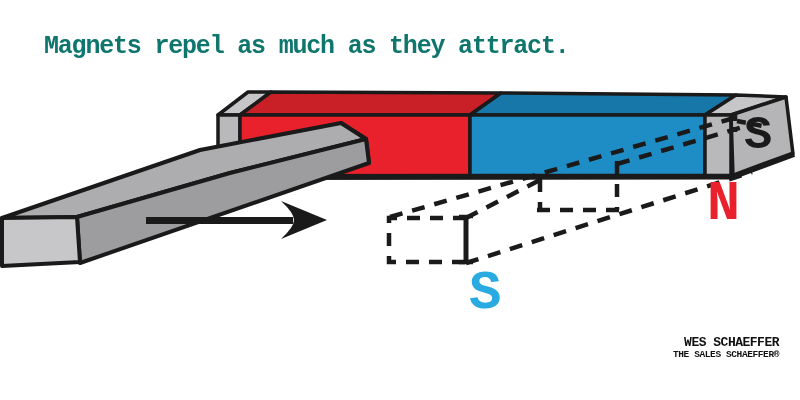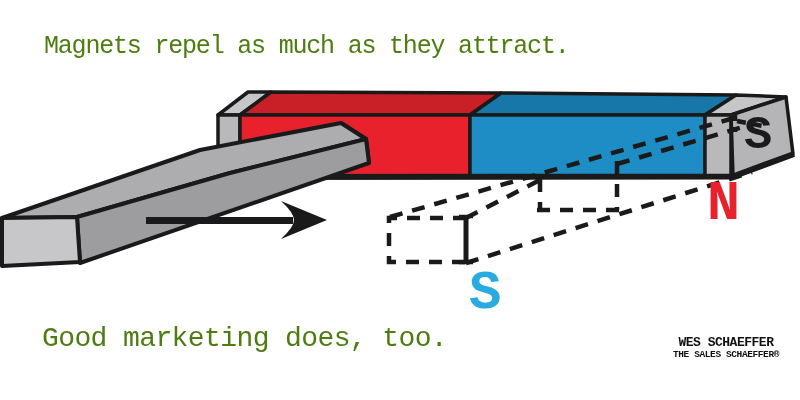--- a/index.html
+++ b/index.html
@@ -2,33 +2,33 @@
 <html><head>
 <meta charset="utf-8">
 <style>
   html,body{margin:0;padding:0;background:#ffffff;}
   .stage{
     position:relative;width:800px;height:400px;background:#ffffff;overflow:hidden;
     font-family:"Liberation Mono","DejaVu Sans Mono",monospace;color:#1a1a1a;
   }
   .stage svg{position:absolute;left:0;top:0;}
   .caption-text{
-    position:absolute;white-space:pre;font-weight:400;color:#4d7c0f;line-height:1.1;
+    position:absolute;white-space:pre;font-weight:700;color:#0f766e;line-height:1.1;
   }
   #title{left:44px;top:33px;font-size:25px;letter-spacing:-1.2px;}
   #caption{left:42px;top:324px;font-size:28px;letter-spacing:-0.6px;}
   .pole-label{
     position:absolute;font-weight:700;line-height:1;white-space:pre;
     font-family:"Liberation Mono","DejaVu Sans Mono",monospace;
   }
   #pole-s-face{left:744px;top:112px;font-size:47px;color:#1a1a1a;}
   #pole-n{left:707px;top:177px;font-size:55px;}
   #pole-s-ghost{left:469px;top:267px;font-size:54px;}
   .brand{
-    position:absolute;right:21px;top:336px;text-align:center;color:#111111;
+    position:absolute;right:21px;top:336px;text-align:right;color:#111111;
     font-family:"Liberation Mono","DejaVu Sans Mono",monospace;font-weight:700;
   }
   .brand .name{font-size:13px;letter-spacing:-0.5px;line-height:1.05;}
   .brand .tagline{font-size:9.5px;letter-spacing:-0.4px;line-height:1.1;}
 </style>
 </head>
 <body>
 
 <div class="stage">
 
@@ -76,21 +76,20 @@
     </g>
 
     <g fill="#1A1A1A">
       <rect x="146" y="217" width="147" height="7"></rect>
       <path d="M327,220 L281,201 Q294,213 294,220 Q294,227 281,239 Z"></path>
     </g>
   </svg>
 
   <div id="title" class="caption-text">Magnets repel as much as they attract.</div>
 
-  <div id="caption" class="caption-text">Good marketing does, too.</div>
 
   <div id="pole-s-face" class="pole-label">S</div>
 
   <div id="pole-n" class="pole-label" style="color: rgb(232, 33, 45);">N</div>
 
   <div id="pole-s-ghost" class="pole-label" style="color: rgb(41, 171, 226);">S</div>
 
   <div class="brand">
     <div class="name">WES SCHAEFFER</div>
     <div class="tagline">THE SALES SCHAEFFER®</div>

